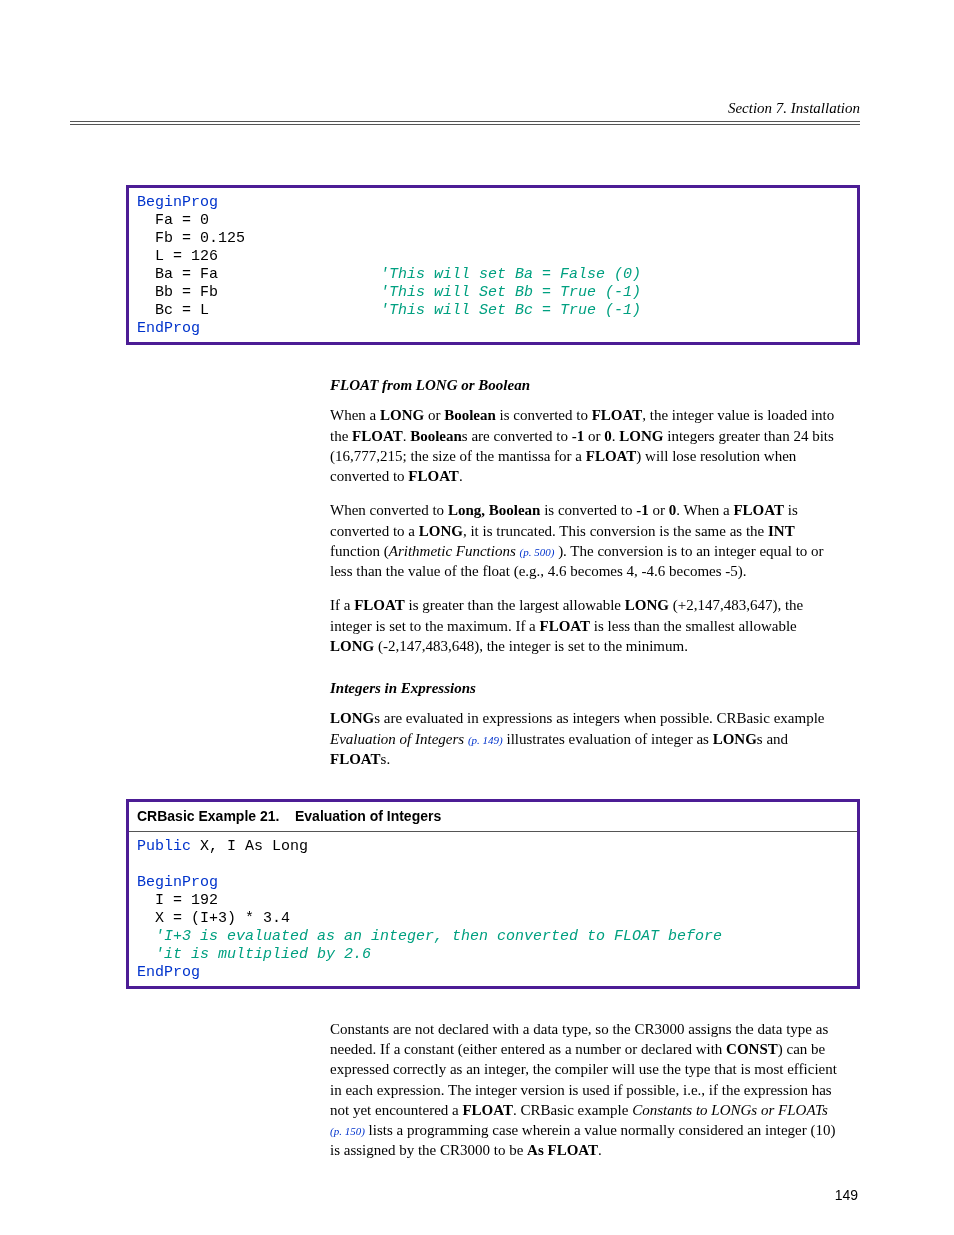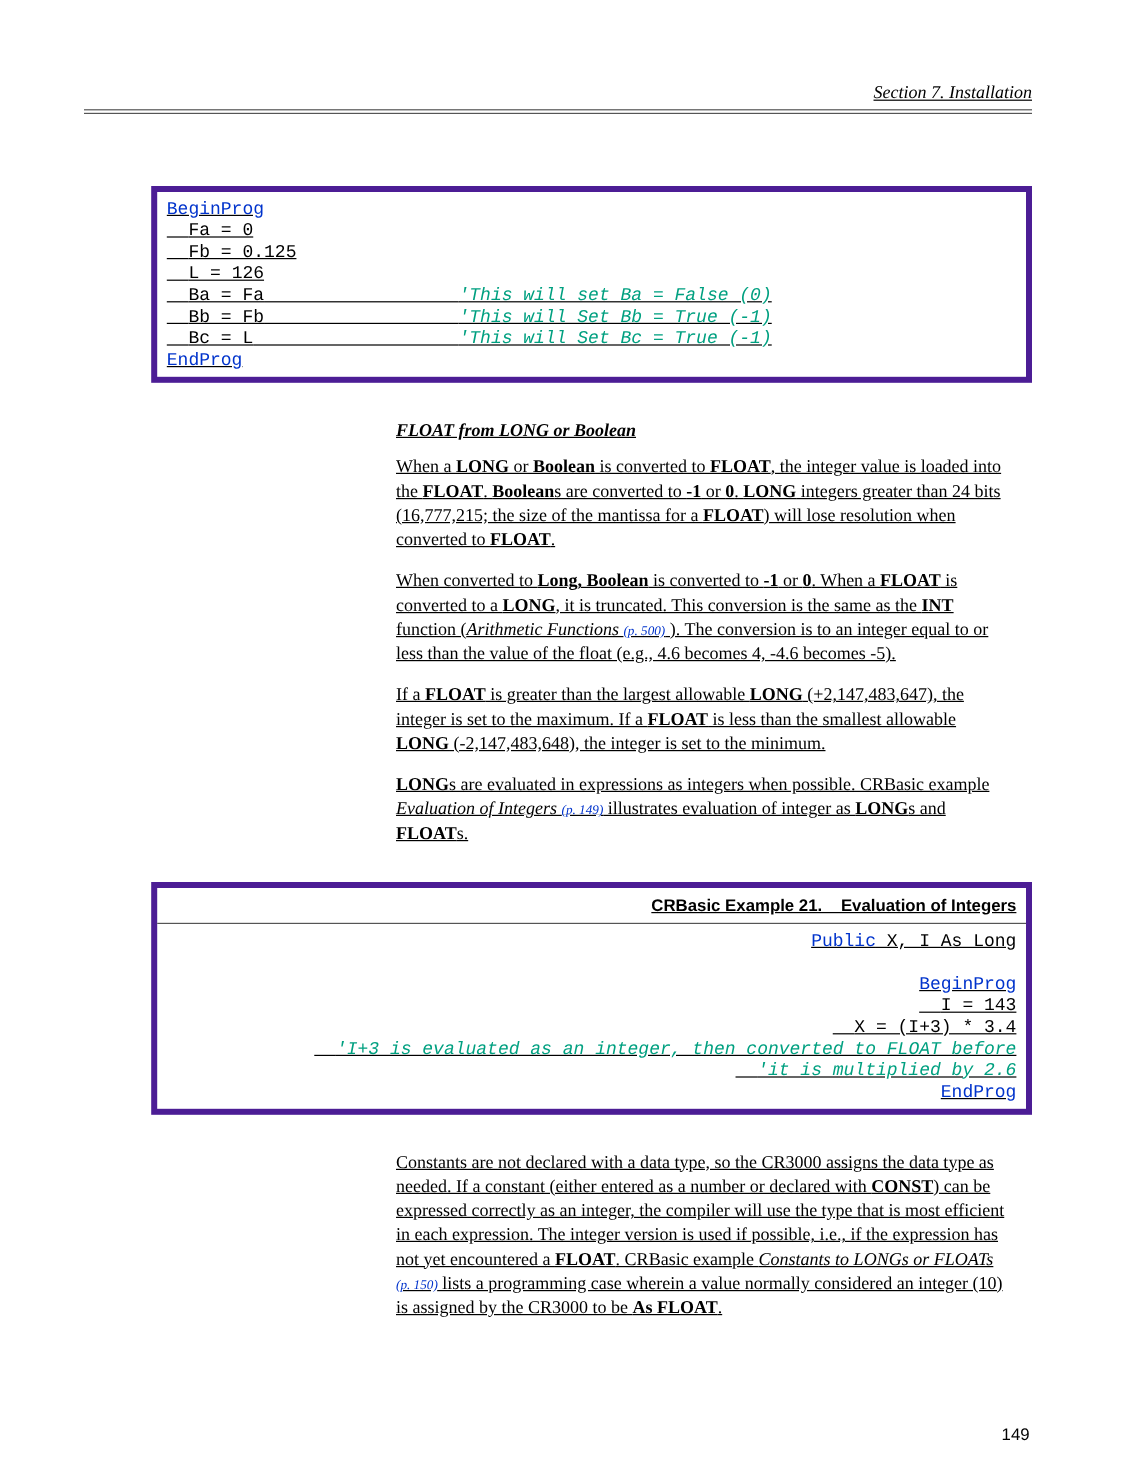--- a/index.html
+++ b/index.html
@@ -6,49 +6,47 @@
   margin: 0;
   padding: 0;
   font-family: "Times New Roman", Times, serif;
   background: #fff;
   width: 954px;
 }
 .page {
   width: 930px;
   min-height: 1235px;
   position: relative;
-  padding: 70px 70px 50px 70px;
+  padding: 100px 70px 50px 70px;
   box-sizing: border-box;
-  text-decoration: underline;
 }
 .header-band {
   position: relative;
   text-align: right;
   font-style: italic;
   font-size: 15px;
   padding-bottom: 4px;
   border-bottom: 1px solid #555;
   margin-bottom: 2px;
 }
 .header-rule2 {
   border-bottom: 1px solid #555;
   margin-bottom: 60px;
 }
 .code-box {
-  border: 5px solid #4c1d95;
+  border: 3px solid #4c1d95;
   font-family: "Courier New", Courier, monospace;
   font-size: 15px;
   line-height: 1.2;
   padding: 6px 8px 4px 8px;
   margin: 0 0 30px 56px;
   white-space: pre;
 }
 .code-box.second {
   margin-top: 30px;
-  text-align: right;
 }
 .kw { color: #0033cc; }
 .cm { color: #00a080; font-style: italic; }
 .example-title {
   font-family: Arial, Helvetica, sans-serif;
   font-weight: bold;
   font-size: 14px;
   padding: 6px 8px;
   border-bottom: 1px solid #555;
   margin: -6px -8px 6px -8px;
@@ -99,27 +97,28 @@
 <span class="kw">EndProg</span></div>
 
   <div class="text-body">
 
     <div class="sub-h">FLOAT from LONG or Boolean</div>
     <p class="para"><span>When a </span><span class="b">LONG</span><span> or </span><span class="b">Boolean</span><span> is converted to </span><span class="b">FLOAT</span><span>, the integer value is loaded into the </span><span class="b">FLOAT</span><span>.  </span><span class="b">Boolean</span><span>s are converted to </span><span class="b">-1</span><span> or </span><span class="b">0</span><span>.  </span><span class="b">LONG</span><span> integers greater than 24 bits (16,777,215; the size of the mantissa for a </span><span class="b">FLOAT</span><span>) will lose resolution when converted to </span><span class="b">FLOAT</span><span>.</span></p>
 
     <p class="para"><span>When converted to </span><span class="b">Long, Boolean</span><span> is converted to </span><span class="b">-1</span><span> or </span><span class="b">0</span><span>. When a </span><span class="b">FLOAT</span><span> is converted to a </span><span class="b">LONG</span><span>, it is truncated. This conversion is the same as the </span><span class="b">INT</span><span> function (</span><span class="i">Arithmetic Functions </span><span class="ref">(p. 500)</span><span> ). The conversion is to an integer equal to or less than the value of the float (e.g., 4.6 becomes 4, -4.6 becomes -5).</span></p>
     <p class="para"><span>If a </span><span class="b">FLOAT</span><span> is greater than the largest allowable </span><span class="b">LONG</span><span> (+2,147,483,647), the integer is set to the maximum. If a </span><span class="b">FLOAT</span><span> is less than the smallest allowable </span><span class="b">LONG</span><span> (-2,147,483,648), the integer is set to the minimum.</span></p>
 
+    <div class="sub-h">Integers in Expressions</div>
     <p class="para"><span class="b">LONG</span><span>s are evaluated in expressions as integers when possible. CRBasic example </span><span class="i">Evaluation of Integers </span><span class="ref">(p. 149)</span><span> illustrates evaluation of integer as </span><span class="b">LONG</span><span>s and </span><span class="b">FLOAT</span><span>s.</span></p>
   </div>
 
   <div class="code-box second"><div class="example-title">CRBasic Example 21.    Evaluation of Integers</div><span class="kw">Public</span><span> X, I As Long</span>
 
 <span class="kw">BeginProg</span>
-  <span>I = 143</span>
+  <span>I = 192</span>
   <span>X = (I+3) * 3.4</span>
   <span class="cm">'I+3 is evaluated as an integer, then converted to FLOAT before</span>
   <span class="cm">'it is multiplied by 2.6</span>
 <span class="kw">EndProg</span></div>
 
   <div class="text-body">
     <p class="para"><span>Constants are not declared with a data type, so the CR3000 assigns the data type as needed. If a constant (either entered as a number or declared with </span><span class="b">CONST</span><span>) can be expressed correctly as an integer, the compiler will use the type that is most efficient in each expression. The integer version is used if possible, i.e., if the expression has not yet encountered a </span><span class="b">FLOAT</span><span>. CRBasic example </span><span class="i">Constants to LONGs or FLOATs </span><span class="ref">(p. 150)</span><span> lists a programming case wherein a value normally considered an integer (10) is assigned by the CR3000 to be </span><span class="b">As FLOAT</span><span>.</span></p>
   </div>
 
   <div class="page-num">149</div>

